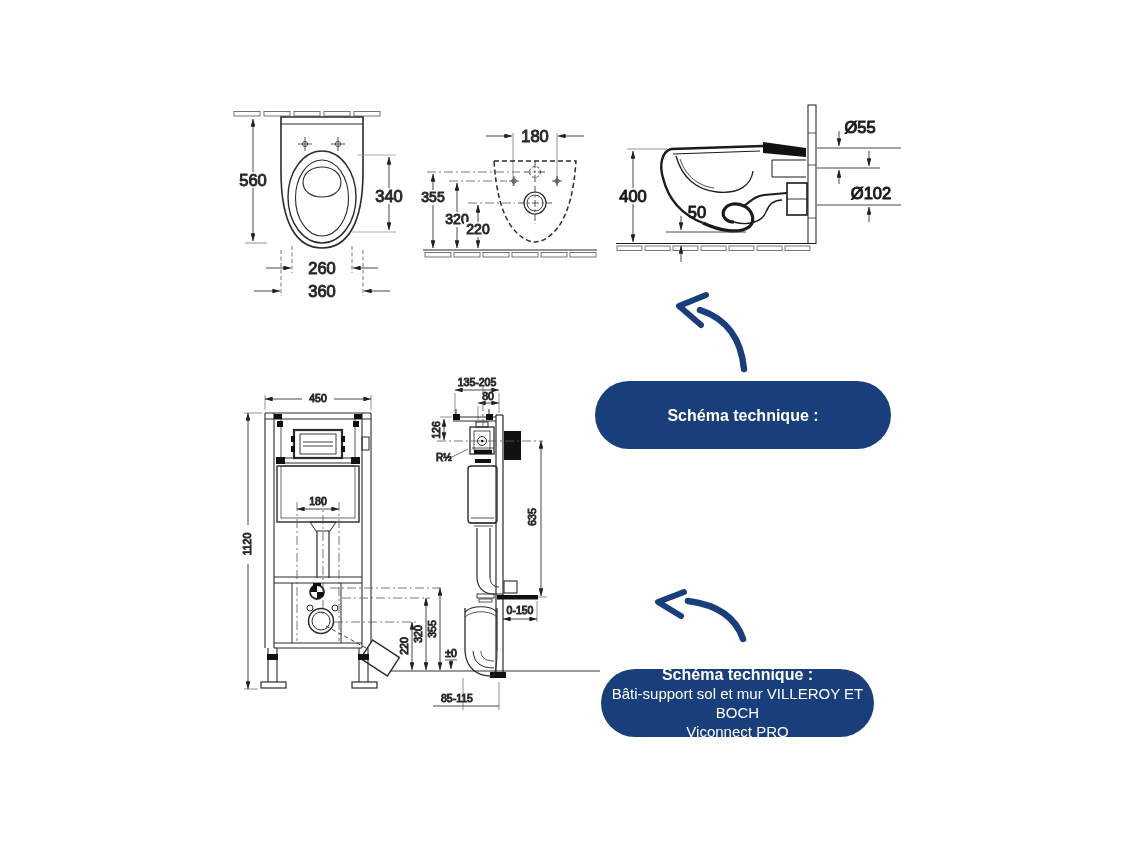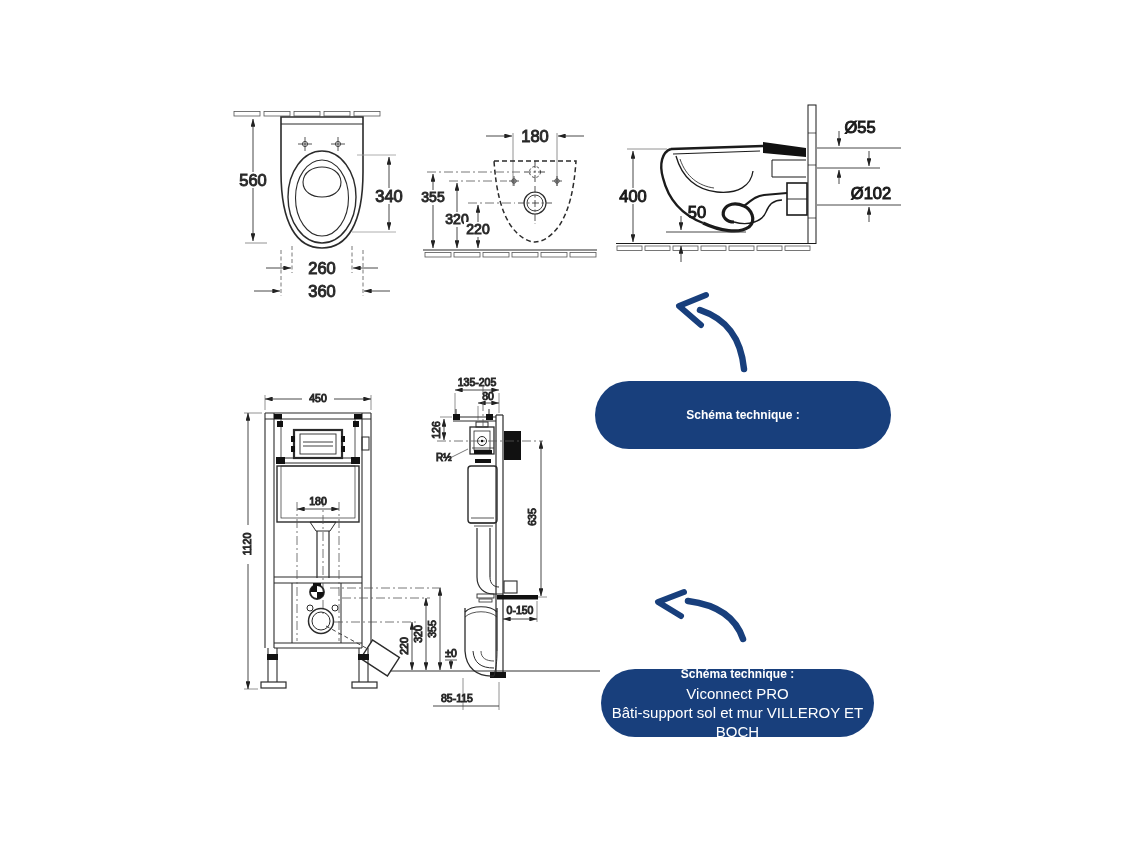--- a/index.html
+++ b/index.html
@@ -9,21 +9,21 @@
   svg text{fill:#1d1d1d;font-family:"Liberation Sans",sans-serif;}
   .dL{font-size:16.5px;}
   .dM{font-size:14px;}
   .dS{font-size:10.5px;}
   .dT{font-size:10px;}
   .callout{position:absolute;border-radius:34px;color:#fff;display:flex;flex-direction:column;
            justify-content:center;text-align:center;font-size:15px;line-height:19px;padding:0 6px;
            box-sizing:border-box;}
   #callout-1{left:595px;top:381px;width:296px;height:68px;}
   #callout-2{left:601px;top:669px;width:273px;height:68px;}
-  .c-title{font-weight:bold;font-size:12px;}
+  .c-title{font-weight:bold;font-size:16px;}
 </style>
 </head>
 <body>
 
 <div class="stage">
 
 <svg width="1129" height="846" viewBox="0 0 1129 846">
   <defs>
     <marker id="arr" viewBox="0 0 10 6" refX="9.5" refY="3" markerWidth="9" markerHeight="5.4" orient="auto-start-reverse">
       <path d="M0,0 L10,3 L0,6 Z" fill="#222"></path>
@@ -415,17 +415,17 @@
     <path d="M743,639 C736,618 719,605 688,601" stroke-width="6.5"></path>
     <path d="M684,592 L658,602 L681,616" stroke-width="6"></path>
   </g>
 </svg>
 
   <div class="callout" id="callout-1" style="background:#183f7c">
     <div class="c-title">Schéma technique :</div>
   </div>
   <div class="callout" id="callout-2" style="background:#183f7c">
     <div class="c-title">Schéma technique :</div>
+    <div class="c-line">Bâti-support sol et mur VILLEROY ET BOCH</div>
     <div class="c-line">Viconnect PRO</div>
-    <div class="c-line">Bâti-support sol et mur VILLEROY ET BOCH</div>
   </div>
 
 </div>
 
 </body></html>

